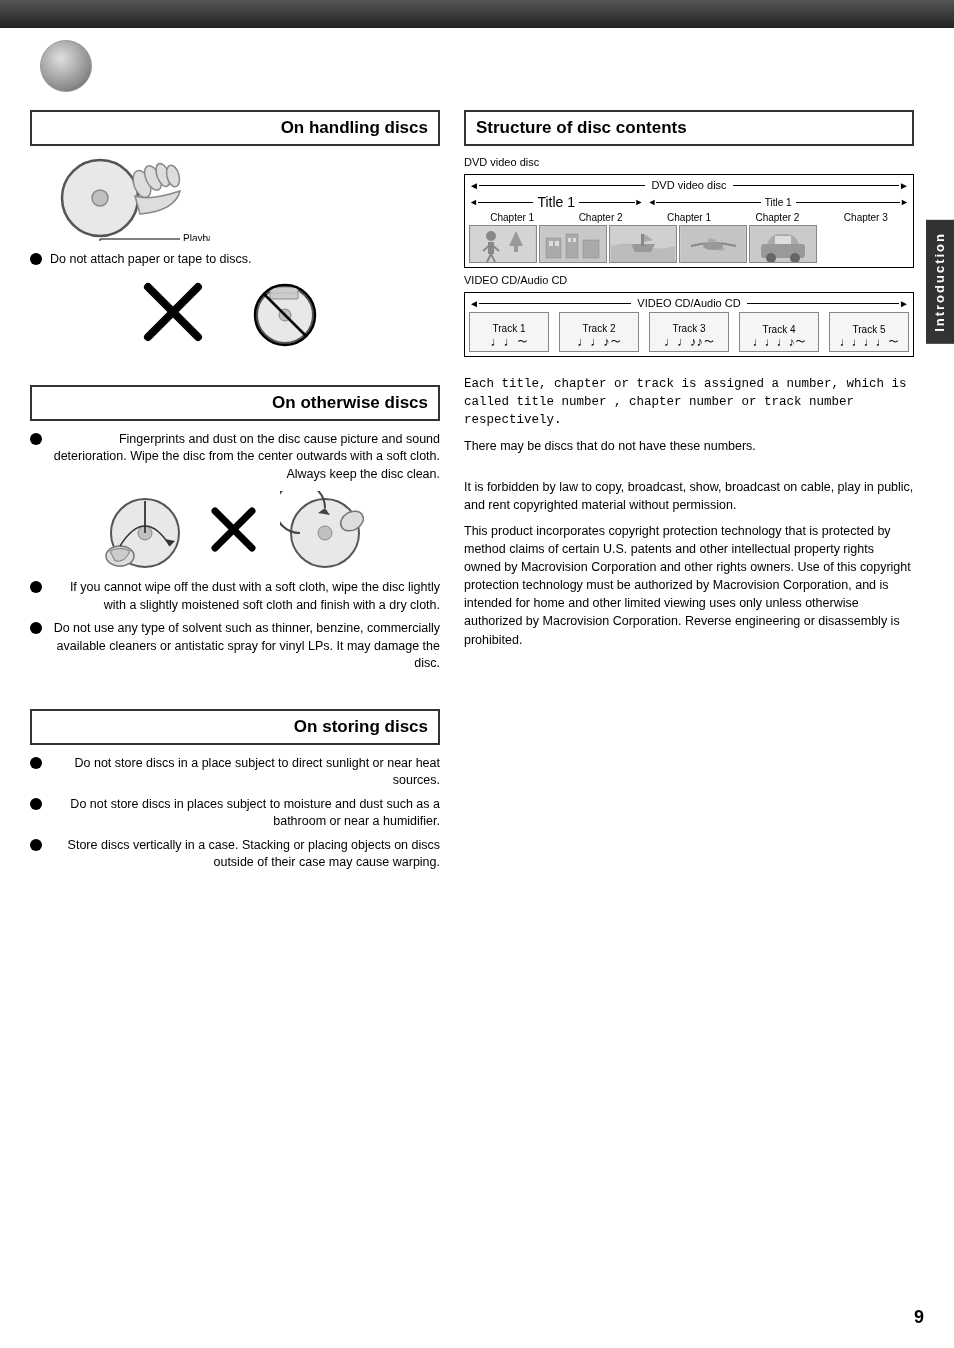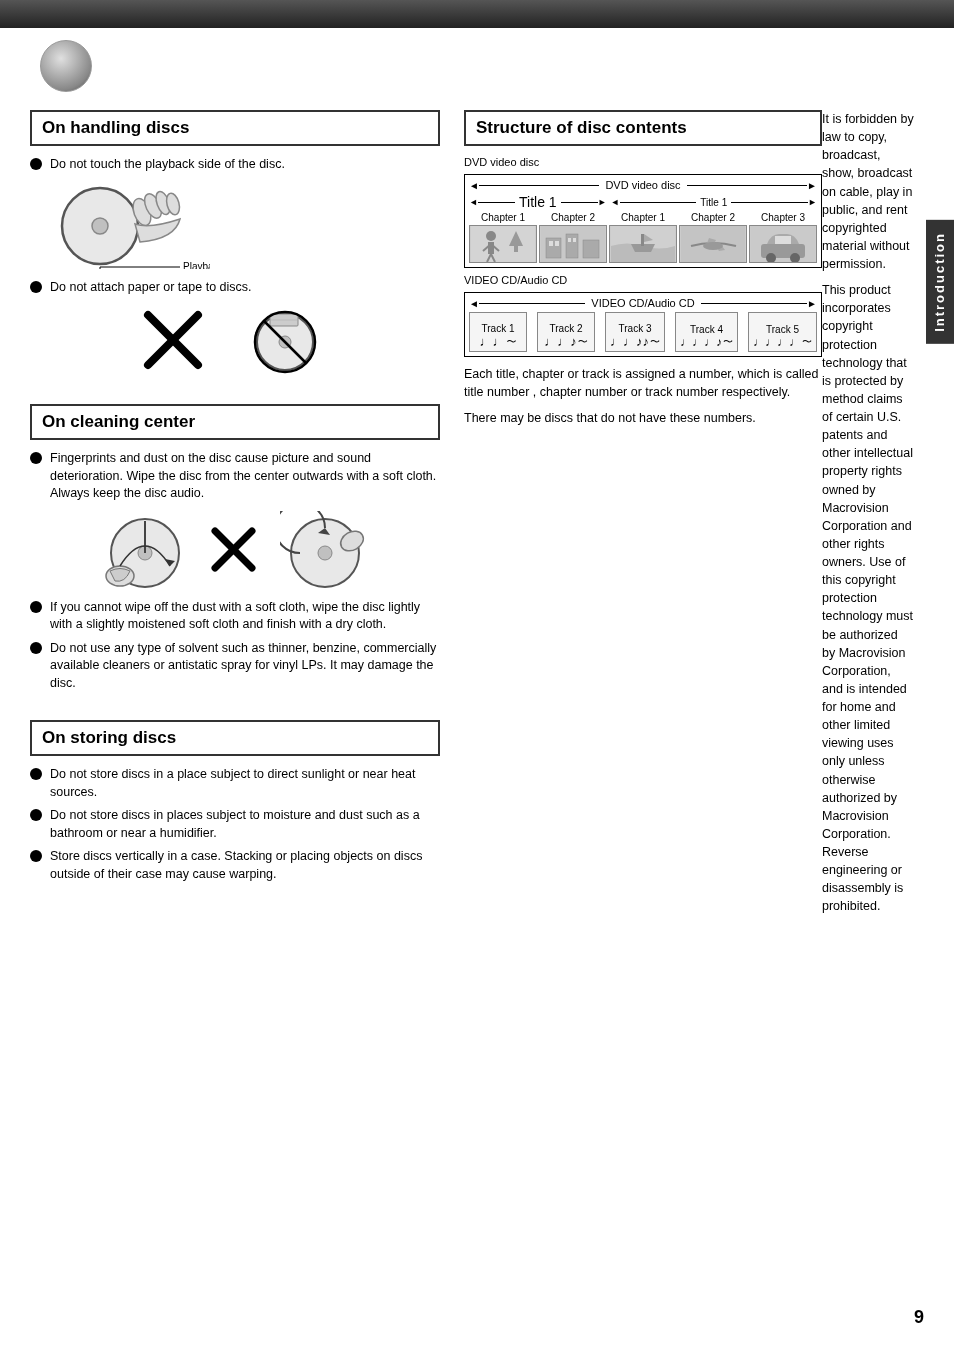--- a/index.html
+++ b/index.html
@@ -66,26 +66,28 @@
       right: 40px;
       bottom: 50px;
       display: flex;
       gap: 24px;
     }
 
     .left-col {
       flex: 0 0 410px;
       display: flex;
       flex-direction: column;
-      gap: 8px;
+      gap: 16px;
+      text-align: right;
     }
 
     .right-col {
       flex: 1;
       display: flex;
+      flex-direction: column;
       gap: 0;
     }
 
     
     .section-box {
       border: 2px solid #333;
       padding: 6px 10px;
       margin-bottom: 10px;
     }
 
@@ -218,24 +220,20 @@
 
 <div class="content">
 
   <div class="left-col">
 
     <div class="section-content">
       <div class="section-box">
         <h2>On handling discs</h2>
       </div>
 
-      <div class="bullet-item">
-        <div class="bullet-dot"></div>
-        <span class="bullet-text">Do not touch the playback side of the disc.</span>
-      </div>
 
       <div class="handling-diag">
 
         <svg width="160" height="85">
 
           <circle cx="50" cy="42" r="38" fill="#e8e8e8" stroke="#555" stroke-width="2.5"></circle>
           <circle cx="50" cy="42" r="8" fill="#c0c0c0" stroke="#888" stroke-width="1.5"></circle>
 
           <ellipse cx="92" cy="28" rx="8" ry="14" fill="#ddd" stroke="#888" stroke-width="1.5" transform="rotate(-20,92,28)"></ellipse>
           <ellipse cx="103" cy="22" rx="7" ry="13" fill="#ddd" stroke="#888" stroke-width="1.5" transform="rotate(-25,103,22)"></ellipse>
@@ -268,26 +266,26 @@
           <line x1="30" y1="16" x2="58" y2="16" stroke="#aaa" stroke-width="0.5"></line>
 
           <circle cx="45" cy="38" r="30" fill="none" stroke="#000" stroke-width="2.5"></circle>
           <line x1="24" y1="17" x2="66" y2="59" stroke="#000" stroke-width="2.5"></line>
         </svg>
       </div>
     </div>
 
     <div class="section-content">
       <div class="section-box">
-        <h2>On cleaning center</h2>
-      </div>
-
-      <div class="bullet-item">
-        <div class="bullet-dot"></div>
-        <span class="bullet-text">Fingerprints and dust on the disc cause picture and sound deterioration. Wipe the disc from the center outwards with a soft cloth. Always keep the disc audio.</span>
+        <h2>On otherwise discs</h2>
+      </div>
+
+      <div class="bullet-item">
+        <div class="bullet-dot"></div>
+        <span class="bullet-text">Fingerprints and dust on the disc cause picture and sound deterioration. Wipe the disc from the center outwards with a soft cloth. Always keep the disc clean.</span>
       </div>
 
       <div class="diagram-area">
 
         <svg width="90" height="80">
           <circle cx="45" cy="42" r="34" fill="#e8e8e8" stroke="#555" stroke-width="2"></circle>
           <circle cx="45" cy="42" r="7" fill="#c0c0c0" stroke="#888" stroke-width="1"></circle>
 
           <path d="M45 42 L45 10" stroke="#444" stroke-width="2" marker-end="url(#arrowUp)"></path>
 
@@ -512,21 +510,21 @@
           <div class="track-box">
             <span class="track-label-top">Track 5</span>
             <div style="display:flex; align-items:center; gap:1px; font-size:12px;">
               <span>♩♩♩♩</span>
               <span style="font-size:10px;">〜</span>
             </div>
           </div>
         </div>
       </div>
 
-      <p class="para" style="margin-top:8px;">Each title, chapter or track is assigned a number, which is called  title number ,  chapter number  or  track number  respectively.</p>
+      <p class="para" style="margin-top:18px;font-family:Liberation Mono, monospace;">Each title, chapter or track is assigned a number, which is called  title number ,  chapter number  or  track number  respectively.</p>
       <p class="para">There may be discs that do not have these numbers.</p>
     </div>
 
     <div class="section-content">
 
       <p class="para">It is forbidden by law to copy, broadcast, show, broadcast on cable, play in public, and rent copyrighted material without permission.</p>
       <p class="para">This product incorporates copyright protection technology that is protected by method claims of certain U.S. patents and other intellectual property rights owned by Macrovision Corporation and other rights owners. Use of this copyright protection technology must be authorized by Macrovision Corporation, and is intended for home and other limited viewing uses only unless otherwise authorized by Macrovision Corporation. Reverse engineering or disassembly is prohibited.</p>
     </div>
 
   </div>

